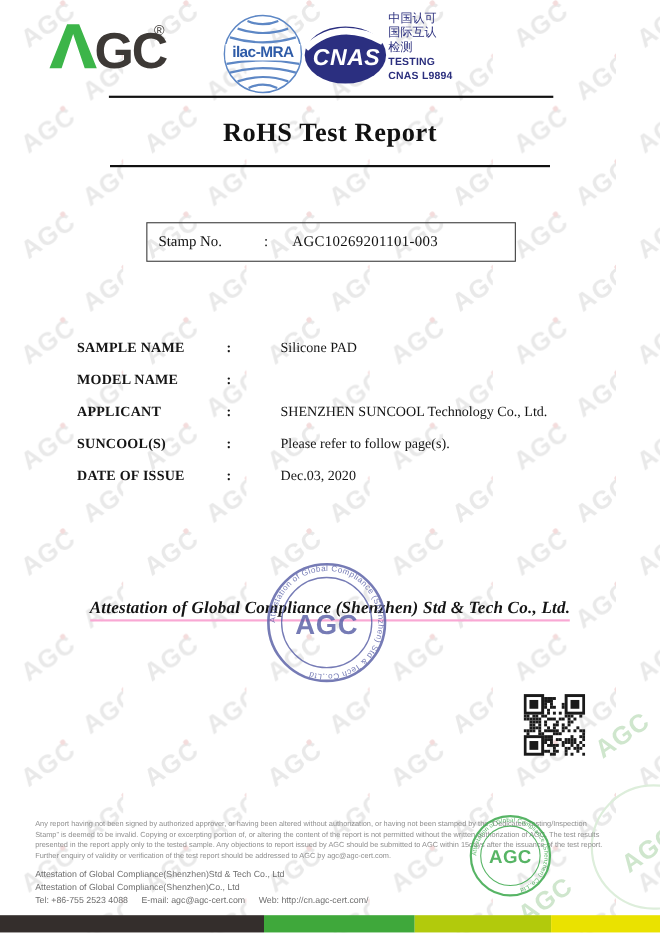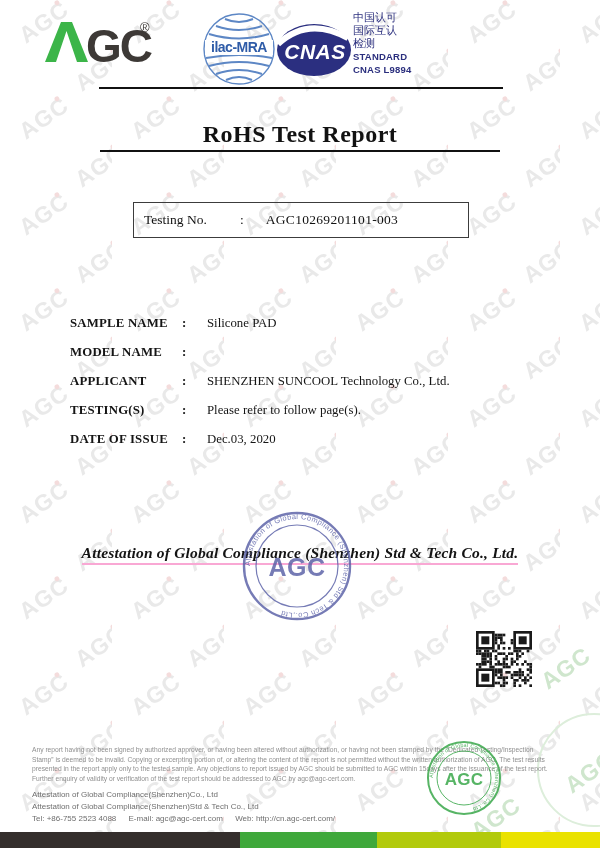--- a/index.html
+++ b/index.html
@@ -18,33 +18,33 @@
   #header{position:absolute;left:0;top:0;width:600px;height:95px;z-index:2;}
   #agc-logo{position:absolute;left:44px;top:16px;width:110px;height:50px;}
   #accr{position:absolute;left:353px;top:11px;color:#2b2f7e;
         font-family:Liberation Sans, sans-serif;line-height:13px;font-size:11px;}
   #accr .en{font-weight:bold;font-size:9.5px;letter-spacing:0.2px;}
 
   .rule{position:absolute;background:#111;z-index:2;}
   #rule-top{left:99px;top:87px;width:404px;height:2px;}
   #rule-bottom{left:100px;top:150px;width:400px;height:1.5px;}
   #doc-title{position:absolute;left:0;top:108px;width:600px;text-align:center;
-             font-weight:bold;font-size:24px;color:#111;letter-spacing:0.5px;z-index:2;margin-top:13px;}
+             font-weight:bold;font-size:24px;color:#111;letter-spacing:0.5px;z-index:2;}
 
   
   #report-box{position:absolute;left:133px;top:202px;width:334px;height:34px;
               border:1px solid #3c3c3c;z-index:2;display:flex;align-items:center;
               font-size:13.5px;color:#111;}
   #report-box .lbl{margin-left:10px;width:68px;}
   #report-box .col{margin-left:28px;}
   #report-box .val{margin-left:22px;letter-spacing:0.3px;}
 
   
   #info{position:absolute;left:70px;top:302px;width:470px;z-index:2;font-size:12.8px;color:#151515;}
-  .irow{display:flex;height:29px;align-items:flex-end;}
+  .irow{display:flex;height:29px;align-items:center;gap:24px;}
   .ilabel{width:112px;font-weight:bold;letter-spacing:0.2px;}
   .icolon{width:14px;font-weight:bold;text-align:left;}
   .ivalue{flex:1;margin-left:11px;}
 
   
   #company-line{position:absolute;left:0;top:544px;width:600px;text-align:center;z-index:4;}
   #company-line span{display:inline-block;font-weight:bold;font-style:italic;font-size:15.5px;
        color:#141414;border-bottom:2px solid #f9a8d4;padding-bottom:1px;letter-spacing:0.2px;}
 
   
@@ -139,52 +139,52 @@
         <ellipse rx="37" ry="26" fill="#2b2f80"></ellipse>
         <path d="M -36,-6 Q -6,-34 34,-12" stroke="#ffffff" stroke-width="6" fill="none"></path>
         <text x="1" y="9" text-anchor="middle" style="font-family:'Liberation Sans',sans-serif;font-weight:bold;font-style:italic;font-size:21px;fill:#ffffff;letter-spacing:0.5px;">CNAS</text>
       </g>
     </svg>
 
     <div id="accr">
       <div>中国认可</div>
       <div>国际互认</div>
       <div>检测</div>
-      <div class="en">STANDARD</div>
+      <div class="en">TESTING</div>
       <div class="en">CNAS L9894</div>
     </div>
   </div>
 
   <div id="rule-top" class="rule"></div>
   <div id="doc-title">RoHS Test Report</div>
   <div id="rule-bottom" class="rule"></div>
 
   <div id="report-box">
-    <span class="lbl">Testing No.</span>
+    <span class="lbl">Stamp No.</span>
     <span class="col">:</span>
     <span class="val">AGC10269201101-003</span>
   </div>
 
   <div id="info">
     <div class="irow">
       <span class="ilabel">SAMPLE NAME</span>
       <span class="icolon">:</span>
       <span class="ivalue">Silicone PAD</span>
     </div>
     <div class="irow">
       <span class="ilabel">MODEL NAME</span>
       <span class="icolon">:</span>
     </div>
     <div class="irow">
       <span class="ilabel">APPLICANT</span>
       <span class="icolon">:</span>
       <span class="ivalue">SHENZHEN SUNCOOL Technology Co., Ltd.</span>
     </div>
     <div class="irow">
-      <span class="ilabel">TESTING(S)</span>
+      <span class="ilabel">SUNCOOL(S)</span>
       <span class="icolon">:</span>
       <span class="ivalue">Please refer to follow page(s).</span>
     </div>
     <div class="irow">
       <span class="ilabel">DATE OF ISSUE</span>
       <span class="icolon">:</span>
       <span class="ivalue">Dec.03, 2020</span>
     </div>
   </div>
 
@@ -368,22 +368,22 @@
     <defs>
       <path id="ringG" d="M -31,0 A 31,31 0 1 1 31,0 A 31,31 0 1 1 -31,0" fill="none"></path>
     </defs>
     <text class="sg-txt">
       <textPath href="#ringG">Attestation of Global Compliance (Shenzhen) Co.,Ltd</textPath>
     </text>
     <text class="sg-agc" x="0" y="7" text-anchor="middle">AGC</text>
   </svg>
 
   <div id="footer">
+    <div>Attestation of Global Compliance(Shenzhen)Std &amp; Tech Co., Ltd</div>
     <div>Attestation of Global Compliance(Shenzhen)Co., Ltd</div>
-    <div>Attestation of Global Compliance(Shenzhen)Std &amp; Tech Co., Ltd</div>
     <div id="footer-contact">
       <span>Tel: +86-755 2523 4088</span>
       <span>E-mail: agc@agc-cert.com</span>
       <span>Web: http://cn.agc-cert.com/</span>
     </div>
   </div>
 
   <div id="color-bar">
     <div class="seg1"></div>
     <div class="seg2"></div>

